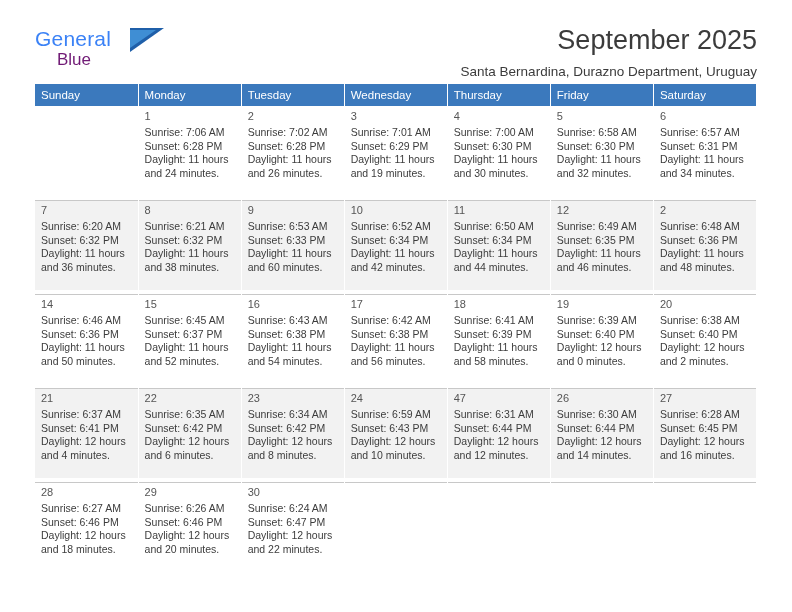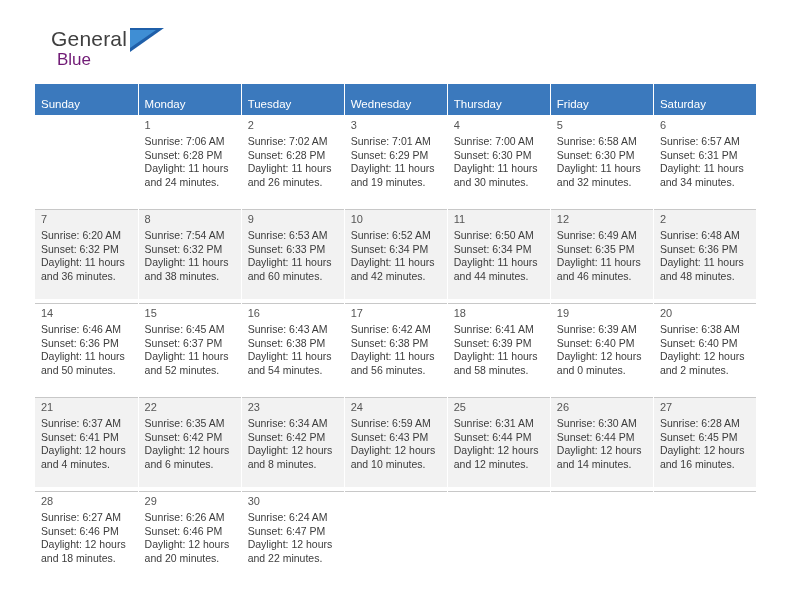--- a/index.html
+++ b/index.html
@@ -28,25 +28,24 @@
   }
   .logo {
     position: absolute;
     left: 0;
     top: 28px;
     width: 220px;
     height: 52px;
   }
   .logo-general {
     font-size: 21px;
-    color: #404040;
+    color: #3b82f6;
     letter-spacing: 0.2px;
     line-height: 22px;
     font-family: "Liberation Sans", sans-serif;
-    margin-left: 16px;
   }
   .logo-blue {
     font-size: 17px;
     color: #701a75;
     line-height: 19px;
     margin-left: 22px;
   }
   .logo-flag {
     position: absolute;
     left: 95px;
@@ -92,21 +91,21 @@
     border-collapse: collapse;
     table-layout: fixed;
     margin-top: 2px;
   }
   .calendar th {
     background: #3b79bd;
     color: #ffffff;
     font-weight: normal;
     font-size: 11.5px;
     text-align: left;
-    padding: 14px 0 5px 6px;
+    padding: 5px 0 5px 6px;
     border: 1px solid #ffffff;
     border-left: none;
     border-top: none;
   }
   .calendar th:first-child { border-left: none; }
   .calendar td {
     vertical-align: top;
     font-size: 10.5px;
     line-height: 13.4px;
     color: #3c3c3c;
@@ -141,20 +140,24 @@
 
   <div class="header">
     <div class="logo">
       <div class="logo-general">General</div>
       <div class="logo-blue">Blue</div>
       <div class="logo-flag">
         <span class="tri-dark"></span>
         <span class="tri-light"></span>
       </div>
     </div>
+    <div class="title-block">
+      <div class="cal-title">September 2025</div>
+      <div class="cal-subtitle">Santa Bernardina, Durazno Department, Uruguay</div>
+    </div>
   </div>
 
   <table class="calendar">
     <thead>
       <tr id="weekday-row">
           <th>Sunday</th>
           <th>Monday</th>
           <th>Tuesday</th>
           <th>Wednesday</th>
           <th>Thursday</th>
@@ -214,21 +217,21 @@
         <tr class="week-even row-rule">
           <td>
             <span class="daynum">7</span>
             <div>Sunrise: 6:20 AM</div>
             <div>Sunset: 6:32 PM</div>
             <div>Daylight: 11 hours</div>
             <div>and 36 minutes.</div>
           </td>
           <td>
             <span class="daynum">8</span>
-            <div>Sunrise: 7:54 AM</div>
+            <div>Sunrise: 6:21 AM</div>
             <div>Sunset: 6:32 PM</div>
             <div>Daylight: 11 hours</div>
             <div>and 38 minutes.</div>
           </td>
           <td>
             <span class="daynum">9</span>
             <div>Sunrise: 6:53 AM</div>
             <div>Sunset: 6:33 PM</div>
             <div>Daylight: 11 hours</div>
             <div>and 60 minutes.</div>
@@ -342,21 +345,21 @@
             <div>and 8 minutes.</div>
           </td>
           <td>
             <span class="daynum">24</span>
             <div>Sunrise: 6:59 AM</div>
             <div>Sunset: 6:43 PM</div>
             <div>Daylight: 12 hours</div>
             <div>and 10 minutes.</div>
           </td>
           <td>
-            <span class="daynum">25</span>
+            <span class="daynum">47</span>
             <div>Sunrise: 6:31 AM</div>
             <div>Sunset: 6:44 PM</div>
             <div>Daylight: 12 hours</div>
             <div>and 12 minutes.</div>
           </td>
           <td>
             <span class="daynum">26</span>
             <div>Sunrise: 6:30 AM</div>
             <div>Sunset: 6:44 PM</div>
             <div>Daylight: 12 hours</div>

